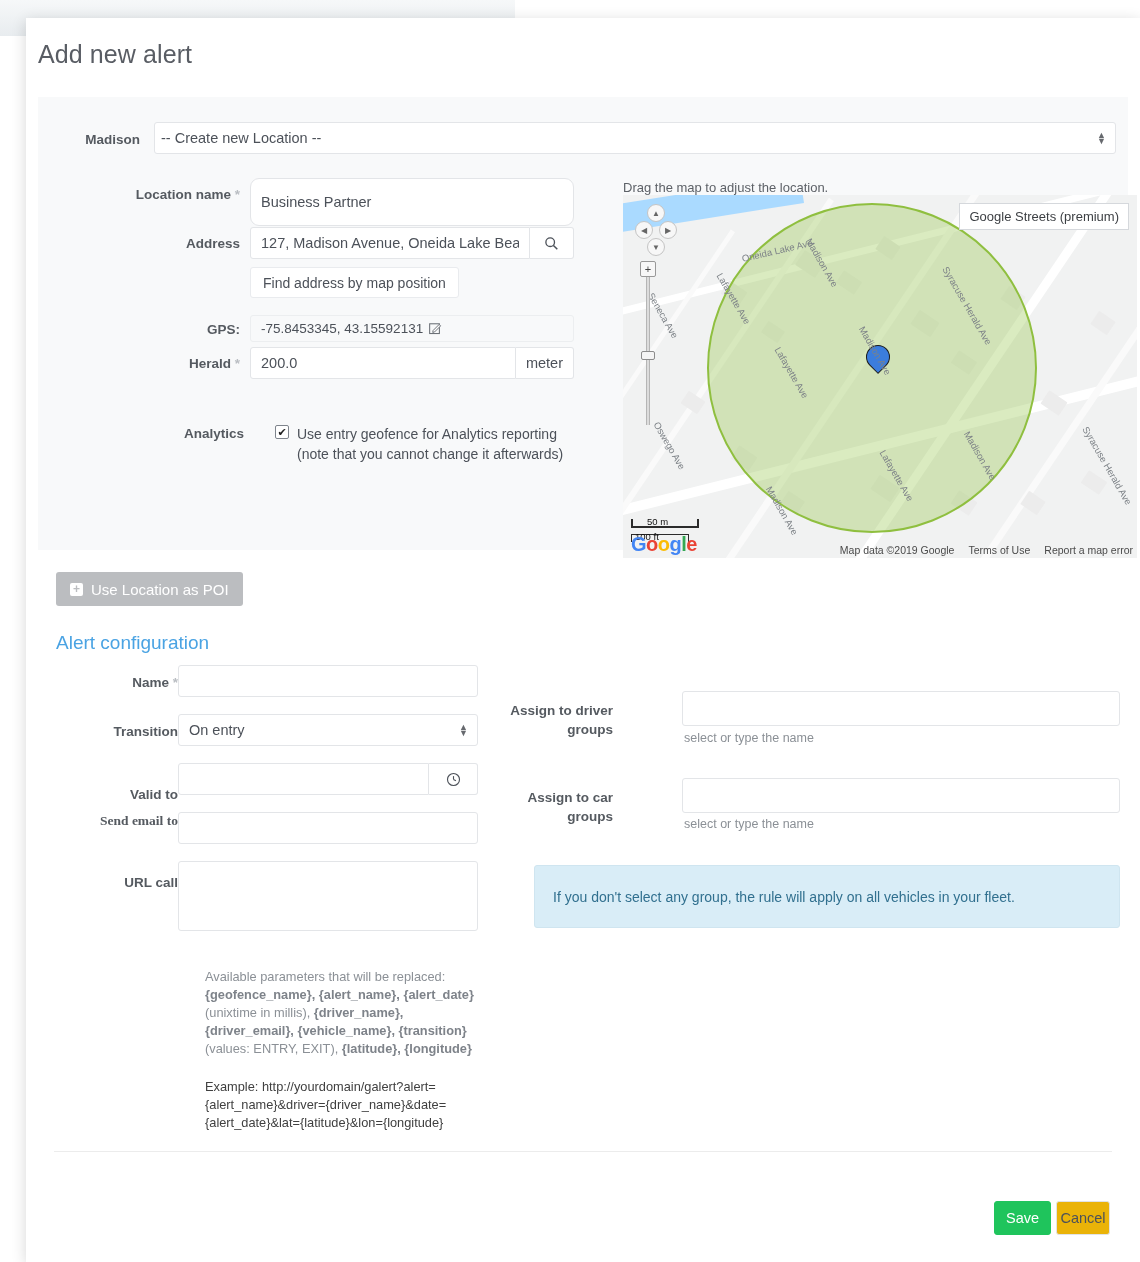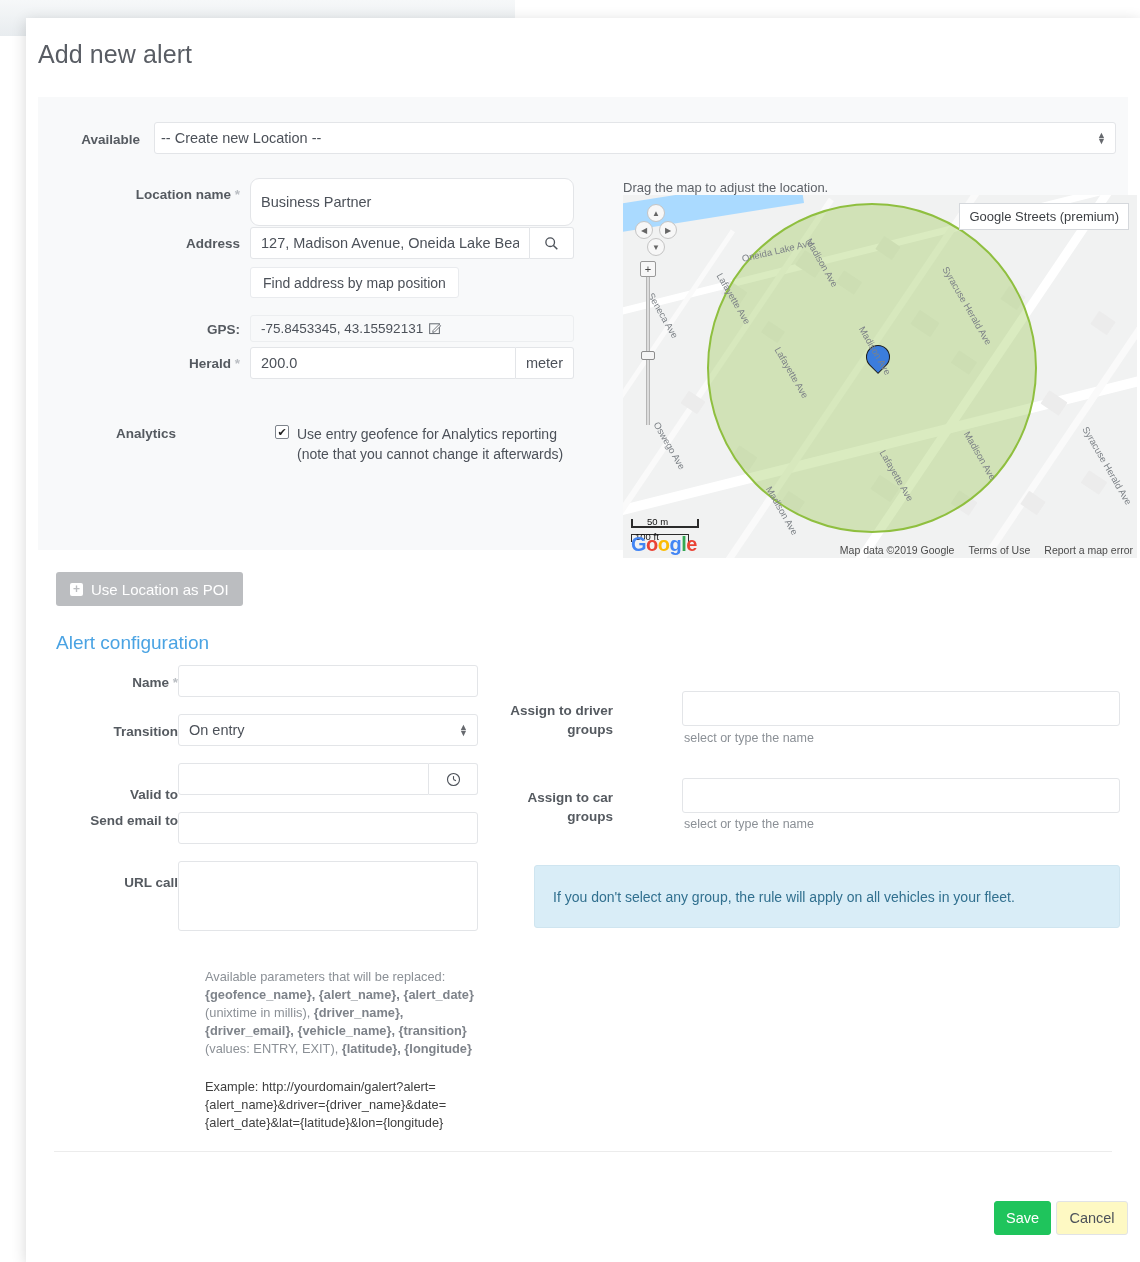--- a/index.html
+++ b/index.html
@@ -86,21 +86,21 @@
   }
   .lbl-radius { position: absolute; left: 20px; top: 258px; width: 182px; }
   .in-radius { position: absolute; left: 212px; top: 250px; width: 266px; height: 32px; border-radius: 3px 0 0 3px; }
   .unit-radius {
     position: absolute; left: 478px; top: 250px; width: 58px; height: 32px;
     border: 1px solid #e3e5e8; border-left: none; background: #fff;
     border-radius: 0 3px 3px 0; display: flex; align-items: center; justify-content: center;
     font-size: 14.5px; color: #4c5159;
   }
 
-  .lbl-analytics { position: absolute; left: 17px; top: 328px; width: 182px; text-align: center; }
+  .lbl-analytics { position: absolute; left: 24px; top: 328px; width: 182px; }
   .chk-analytics {
     position: absolute; left: 237px; top: 328px; width: 14px; height: 14px;
     border: 1px solid #7e848c; background: #fff; border-radius: 2px;
     display: flex; align-items: center; justify-content: center;
     font-size: 11px; color: #222; cursor: pointer;
   }
   .analytics-text {
     position: absolute; left: 259px; top: 327px; width: 292px;
     font-size: 14px; color: #4c5159; line-height: 20px;
   }
@@ -246,38 +246,38 @@
     width: 1058px; height: 1px; background: #ececec;
   }
   .btn-save {
     position: absolute; left: 968px; top: 1183px;
     width: 57px; height: 34px; background: #1fc45c; border: 1px solid #1fc45c;
     border-radius: 3px; color: #fff; font-size: 14.5px;
     display: flex; align-items: center; justify-content: center; cursor: pointer;
   }
   .btn-cancel {
     position: absolute; left: 1030px; top: 1183px;
-    width: 72px; height: 34px; background: #fef9c3; border: 1px solid #e1e3e6;
+    width: 54px; height: 34px; background: #eab308; border: 1px solid #e1e3e6;
     border-radius: 3px; color: #4c5159; font-size: 14.5px;
     display: flex; align-items: center; justify-content: center; cursor: pointer;
   }
   .req { color: #b9bdc2; }
 </style>
 </head>
 <body>
 
 <div class="page-bg"></div>
 
 <div class="modal-card">
 
   <div class="modal-title">Add new alert</div>
 
   <div class="loc-panel">
 
-    <div class="lbl lbl-location">Available</div>
+    <div class="lbl lbl-location">Madison</div>
     <div class="sel-location">
       <span>-- Create new Location --</span>
       <span class="sel-arrows">
         <span>▲</span>
           <span>▼</span>
       </span>
     </div>
 
     <div class="lbl lbl-locname">
       <span>Location name</span>
@@ -419,21 +419,21 @@
   <div class="f-lbl" style="left:30px;top:767px;width:122px;">Valid to</div>
   <input class="f-in" style="left: 152px; top: 745px; width: 251px; height: 32px; border-radius: 3px 0px 0px 3px;">
   <div style="position:absolute;left:403px;top:745px;width:49px;height:32px;border:1px solid #e3e5e8;border-left:none;background:#fff;border-radius:0 3px 3px 0;display:flex;align-items:center;justify-content:center;cursor:pointer;">
     <svg width="15" height="15" viewBox="0 0 16 16">
       <circle cx="8" cy="8" r="6.4" fill="none" stroke="#4c5159" stroke-width="1.2"></circle>
       <line x1="8" y1="8" x2="8" y2="4.4" stroke="#4c5159" stroke-width="1.2"></line>
       <line x1="8" y1="8" x2="10.6" y2="9.4" stroke="#4c5159" stroke-width="1.2"></line>
     </svg>
   </div>
 
-  <div class="f-lbl" style="left:30px;top:793px;width:122px;">Send email to</div>
+  <div class="f-lbl" style="left:30px;top:793px;width:122px;font-family:Liberation Serif, serif;">Send email to</div>
   <input class="f-in" style="left: 152px; top: 794px; width: 300px; height: 32px;">
 
   <div class="f-lbl" style="left:30px;top:855px;width:122px;">URL call</div>
   <textarea class="f-in" style="left: 152px; top: 843px; width: 300px; height: 70px; padding: 8px 10px; resize: none; line-height: 18px;"></textarea>
 
   <div class="param-help">
     <span>Available parameters that will be replaced:</span><br>
     <b>{geofence_name}, {alert_name}, {alert_date}</b><br>
     <span>(unixtime in millis), </span><b>{driver_name},</b><br>
     <b>{driver_email}, {vehicle_name}, {transition}</b><br>

